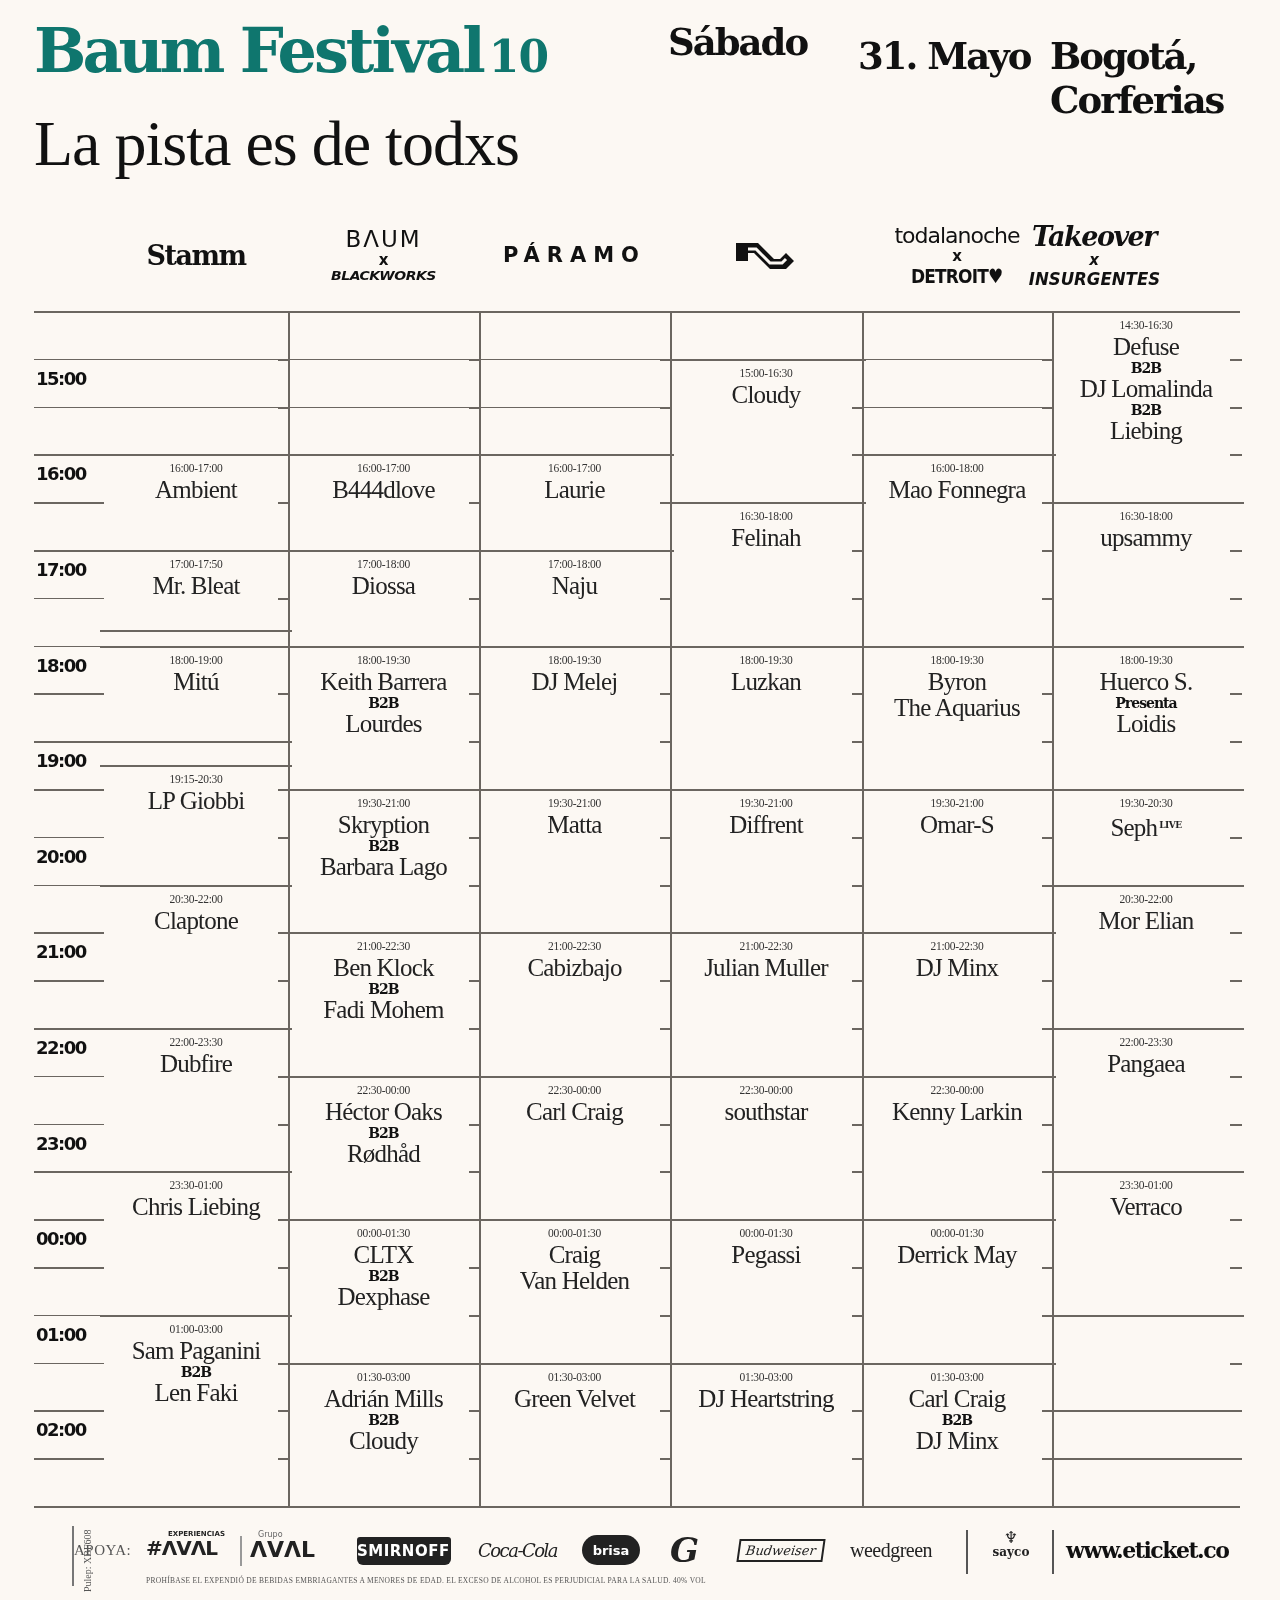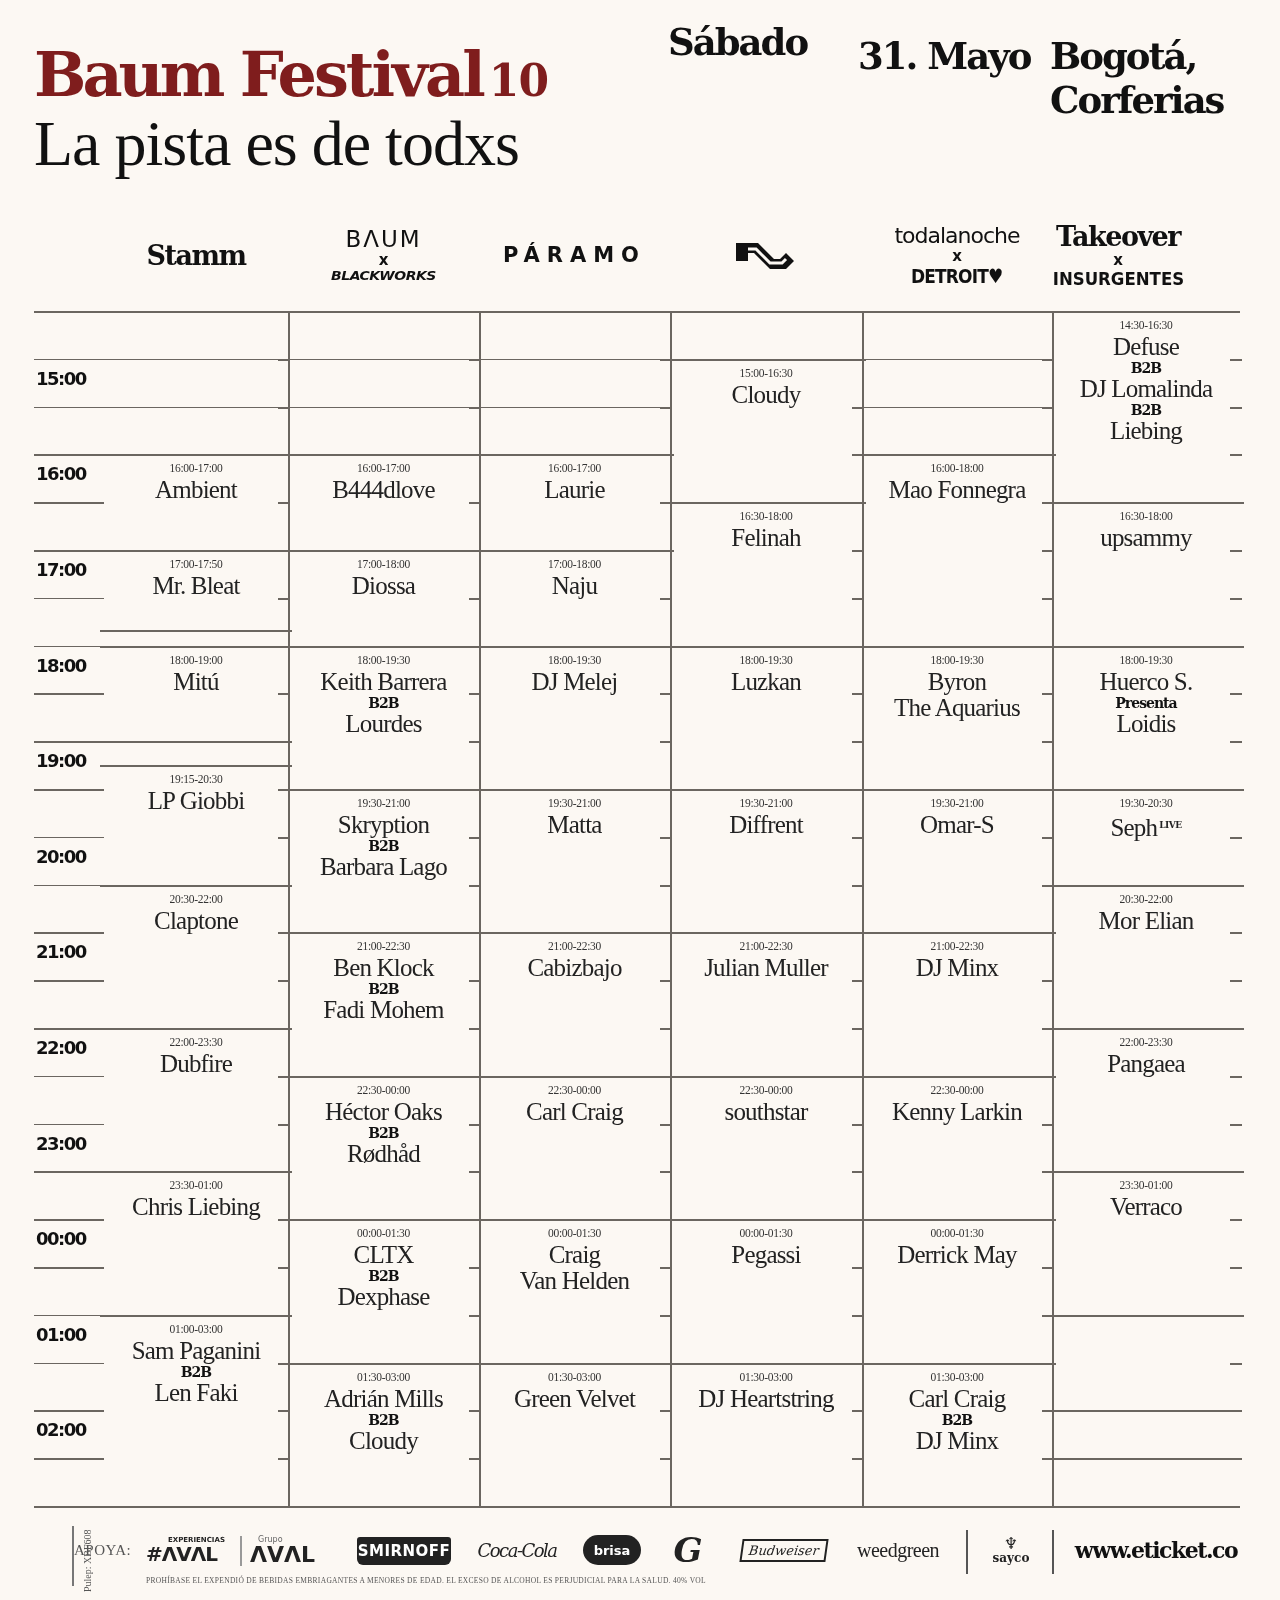--- a/index.html
+++ b/index.html
@@ -2,21 +2,21 @@
 <html><head>
 <meta charset="utf-8">
 <style>
   * { box-sizing: border-box; margin: 0; padding: 0; }
   html, body { width: 1280px; height: 1600px; background: #fcf8f3; overflow: hidden; }
   body { position: relative; color: #1a1a1a; font-family: "DejaVu Serif", serif; }
 
   .abs { position: absolute; }
 
   
-  .brand { left: 34px; top: 44px; font-family: "DejaVu Serif", serif; font-weight: bold; font-size: 62px; letter-spacing: -3px; line-height: 1; color: #7f1d1d; white-space: nowrap; }
+  .brand { left: 34px; top: 20px; font-family: "DejaVu Serif", serif; font-weight: bold; font-size: 62px; letter-spacing: -3px; line-height: 1; color: #0f766e; white-space: nowrap; }
   .brand .b1 { font-weight: 900; letter-spacing: -4px; }
   .brand .ed { font-size: 44px; letter-spacing: -1px; margin-left: 6px; }
   .tagline { left: 34px; top: 112px; font-family: "Liberation Serif", serif; font-size: 64px; line-height: 1; color: #111; white-space: nowrap; letter-spacing: -1px; }
   .hdr-info { font-family: "DejaVu Serif", serif; font-weight: bold; font-size: 37px; letter-spacing: -2px; line-height: 44px; color: #111; white-space: nowrap; }
 
   
   .stage-hdr { top: 210px; height: 90px; display: flex; flex-direction: column; align-items: center; justify-content: center; text-align: center; color: #111; }
   .st-serif { font-family: "DejaVu Serif", serif; font-weight: bold; font-size: 27px; letter-spacing: -1.5px; }
   .st-sans-thin { font-family: "DejaVu Sans", sans-serif; font-size: 23px; letter-spacing: 2px; font-weight: normal; }
   .st-x { font-family: "DejaVu Sans", sans-serif; font-size: 15px; font-weight: bold; line-height: 16px; }
@@ -39,21 +39,21 @@
   .set .tr { font-family: "Liberation Serif", serif; font-size: 11.5px; letter-spacing: -0.3px; line-height: 12px; margin-bottom: 3px; color: #333; }
   .set .ar { font-family: "Liberation Serif", serif; font-size: 25px; line-height: 26px; letter-spacing: -0.8px; white-space: nowrap; color: #222; }
   .set .b2b { font-family: "DejaVu Serif", serif; font-weight: bold; font-size: 14px; letter-spacing: -1px; line-height: 16px; color: #111; }
   .set .live { font-family: "DejaVu Serif", serif; font-weight: bold; font-size: 9px; vertical-align: 8px; margin-left: 2px; letter-spacing: -0.5px; }
 
   
   .footer-rot { left: 34px; top: 1522px; width: 70px; height: 72px; }
   .rot-text { position: absolute; left: 27px; top: 0; transform-origin: left top; transform: rotate(-90deg) translate(-70px, 0); font-family: "Liberation Serif", serif; font-size: 10px; color: #555; white-space: nowrap; }
   .rot-bar { position: absolute; left: 38px; top: 4px; width: 2px; height: 60px; background: #777; }
   .apoya { left: 74px; top: 1542px; font-family: "Liberation Serif", serif; font-size: 15px; color: #555; letter-spacing: 0.5px; }
-  .sponsor { position: absolute; top: 1530px; height: 40px; display: flex; align-items: center; justify-content: center; color: #222; white-space: nowrap; }
+  .sponsor { position: absolute; top: 1530px; height: 40px; display: flex; align-items: center; color: #222; white-space: nowrap; }
   .legal { left: 146px; top: 1576px; font-family: "Liberation Serif", serif; font-size: 7.5px; color: #555; letter-spacing: 0.3px; white-space: nowrap; }
   .sep { position: absolute; width: 1.5px; background: #555; }
 </style>
 </head>
 <body>
 
 <div class="abs brand">
   <span class="b1">Baum</span>
   <span>Festival</span><span class="ed">10</span>
 </div>
@@ -79,21 +79,21 @@
   <svg width="64" height="32" viewBox="0 0 64 32">
     <path d="M2 4 H24 L40 20 H46 L52 14 L60 22 L52 30 H36 L20 14 H14 V22 H2 Z" fill="#111"></path>
     <path d="M14 10 H22 L36 24 H48 L52 20" fill="none" stroke="#fcf8f3" stroke-width="3"></path>
   </svg>
 </div>
 <div class="abs stage-hdr" style="left:862px; width:190px;">
   <span class="st-todala">todalanoche</span>
   <span class="st-x">x</span>
   <span class="st-detroit"><span>DETROIT</span><span>♥</span></span>
 </div>
-<div class="abs stage-hdr" style="left:1024px; width:188px;">
+<div class="abs stage-hdr" style="left:1000px; width:188px;font-style:italic;">
   <span class="st-serif">Takeover</span>
   <span class="st-x">x</span>
   <span class="st-insurg">INSURGENTES</span>
 </div>
 
 <div id="grid">
     <div class="hline" style="left: 34px; width: 1206px; top: 311px;"></div>
     <div class="hline" style="left: 34px; width: 1206px; top: 1506px;"></div>
     <div class="vline" style="left: 288px; top: 311px; height: 1195px;"></div>
     <div class="vline" style="left: 479px; top: 311px; height: 1195px;"></div>

